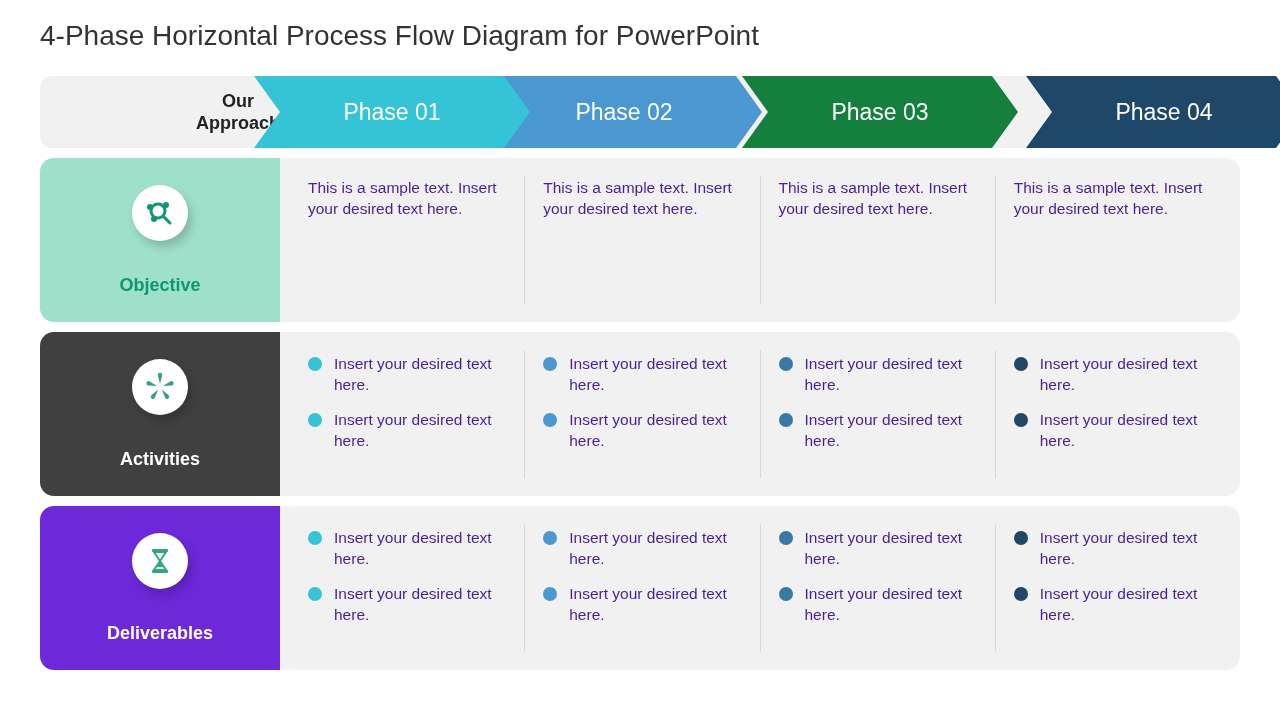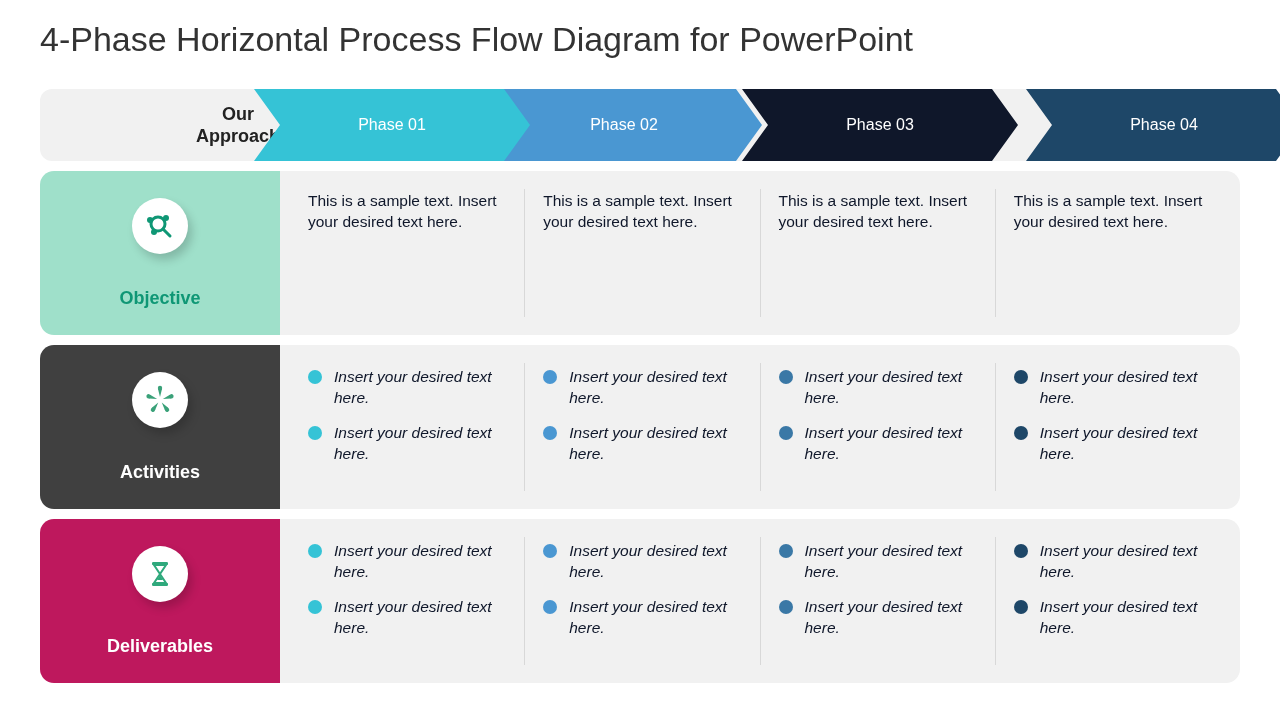--- a/index.html
+++ b/index.html
@@ -5,24 +5,24 @@
   * { box-sizing: border-box; margin: 0; padding: 0; }
   body {
     font-family: -apple-system, "Segoe UI", Arial, sans-serif;
     background: #fff;
     width: 1280px;
     height: 720px;
     padding: 20px 40px;
     color: #3a3a3a;
   }
   .title {
-    font-size: 34px;
+    font-size: 28px;
     font-weight: 400;
     color: #333;
-    margin-bottom: 30px;
+    margin-bottom: 24px;
   }
   .diagram { width: 100%; }
 
   
   .header-row {
     display: flex;
     height: 72px;
     background: #f1f1f1;
     border-radius: 12px 0 0 12px;
     overflow: visible;
@@ -45,21 +45,21 @@
     height: 72px;
   }
   .chevron {
     position: absolute;
     top: 0;
     height: 72px;
     color: #fff;
     display: flex;
     align-items: center;
     justify-content: center;
-    font-size: 16px;
+    font-size: 23px;
     font-weight: 400;
     clip-path: polygon(0 0, calc(100% - 26px) 0, 100% 50%, calc(100% - 26px) 100%, 0 100%, 26px 50%);
   }
   .chev1 { left: -26px;  width: 276px; z-index: 4; }
   .chev2 { left: 206px;  width: 276px; z-index: 3; }
   .chev3 { left: 462px;  width: 276px; z-index: 2; }
   .chev4 { left: 746px;  width: 276px; z-index: 1; }
 
   
   .row {
@@ -96,25 +96,25 @@
     flex: 1;
     background: #f1f1f1;
     border-radius: 0 14px 14px 0;
     display: flex;
     padding: 18px 10px;
   }
   .cell {
     flex: 1;
     padding: 4px 18px;
     font-size: 15.5px;
-    color: #0f172a;
+    color: #4c1d95;
     line-height: 1.35;
   }
   .cell + .cell { border-left: 1px solid #d8d8d8; }
-  .bullets { list-style: none; font-style: italic; }
+  .bullets { list-style: none; }
   .bullets li {
     position: relative;
     padding-left: 26px;
     margin-bottom: 14px;
   }
   .bullets li::before {
     content: '';
     position: absolute;
     left: 0;
     top: 3px;
@@ -137,21 +137,21 @@
       <span style="white-space:pre-line;">Our
 Approach</span>
     </div>
     <div class="chevrons">
       <div class="chevron chev1" style=";background:#35c3d6">
           <span>Phase 01</span>
         </div>
       <div class="chevron chev2" style=";background:#4a97d2">
           <span>Phase 02</span>
         </div>
-      <div class="chevron chev3" style=";background:#0f172a">
+      <div class="chevron chev3" style=";background:#15803d">
           <span>Phase 03</span>
         </div>
       <div class="chevron chev4" style=";background:#1e4768">
           <span>Phase 04</span>
         </div>
     </div>
   </div>
 
   <div class="row">
     <div class="row-label" style=";background:#9fe0ca">
@@ -226,21 +226,21 @@
       <div class="cell">
           <ul class="bullets" style=";--dot:#1e4768">
             <li>Insert your desired text here.</li>
             <li>Insert your desired text here.</li>
           </ul>
         </div>
     </div>
   </div>
 
   <div class="row">
-    <div class="row-label" style=";background:#be185d">
+    <div class="row-label" style=";background:#6d28d9">
       <div class="icon-circle">
         <svg viewBox="0 0 32 32" fill="#2fa97c" style="color: rgb(47, 169, 124);">
           <rect x="8" y="4" width="16" height="3" rx="1.2"></rect>
           <rect x="8" y="25" width="16" height="3" rx="1.2"></rect>
           <path d="M10 7 L22 7 L16 16 L22 25 L10 25 L16 16 Z" fill="none" stroke="currentColor" stroke-width="2"></path>
           <path d="M13 22 L19 22 L16 17 Z"></path>
         </svg>
       </div>
       <div class="row-label-text" style=";color:#ffffff">Deliverables</div>
     </div>

